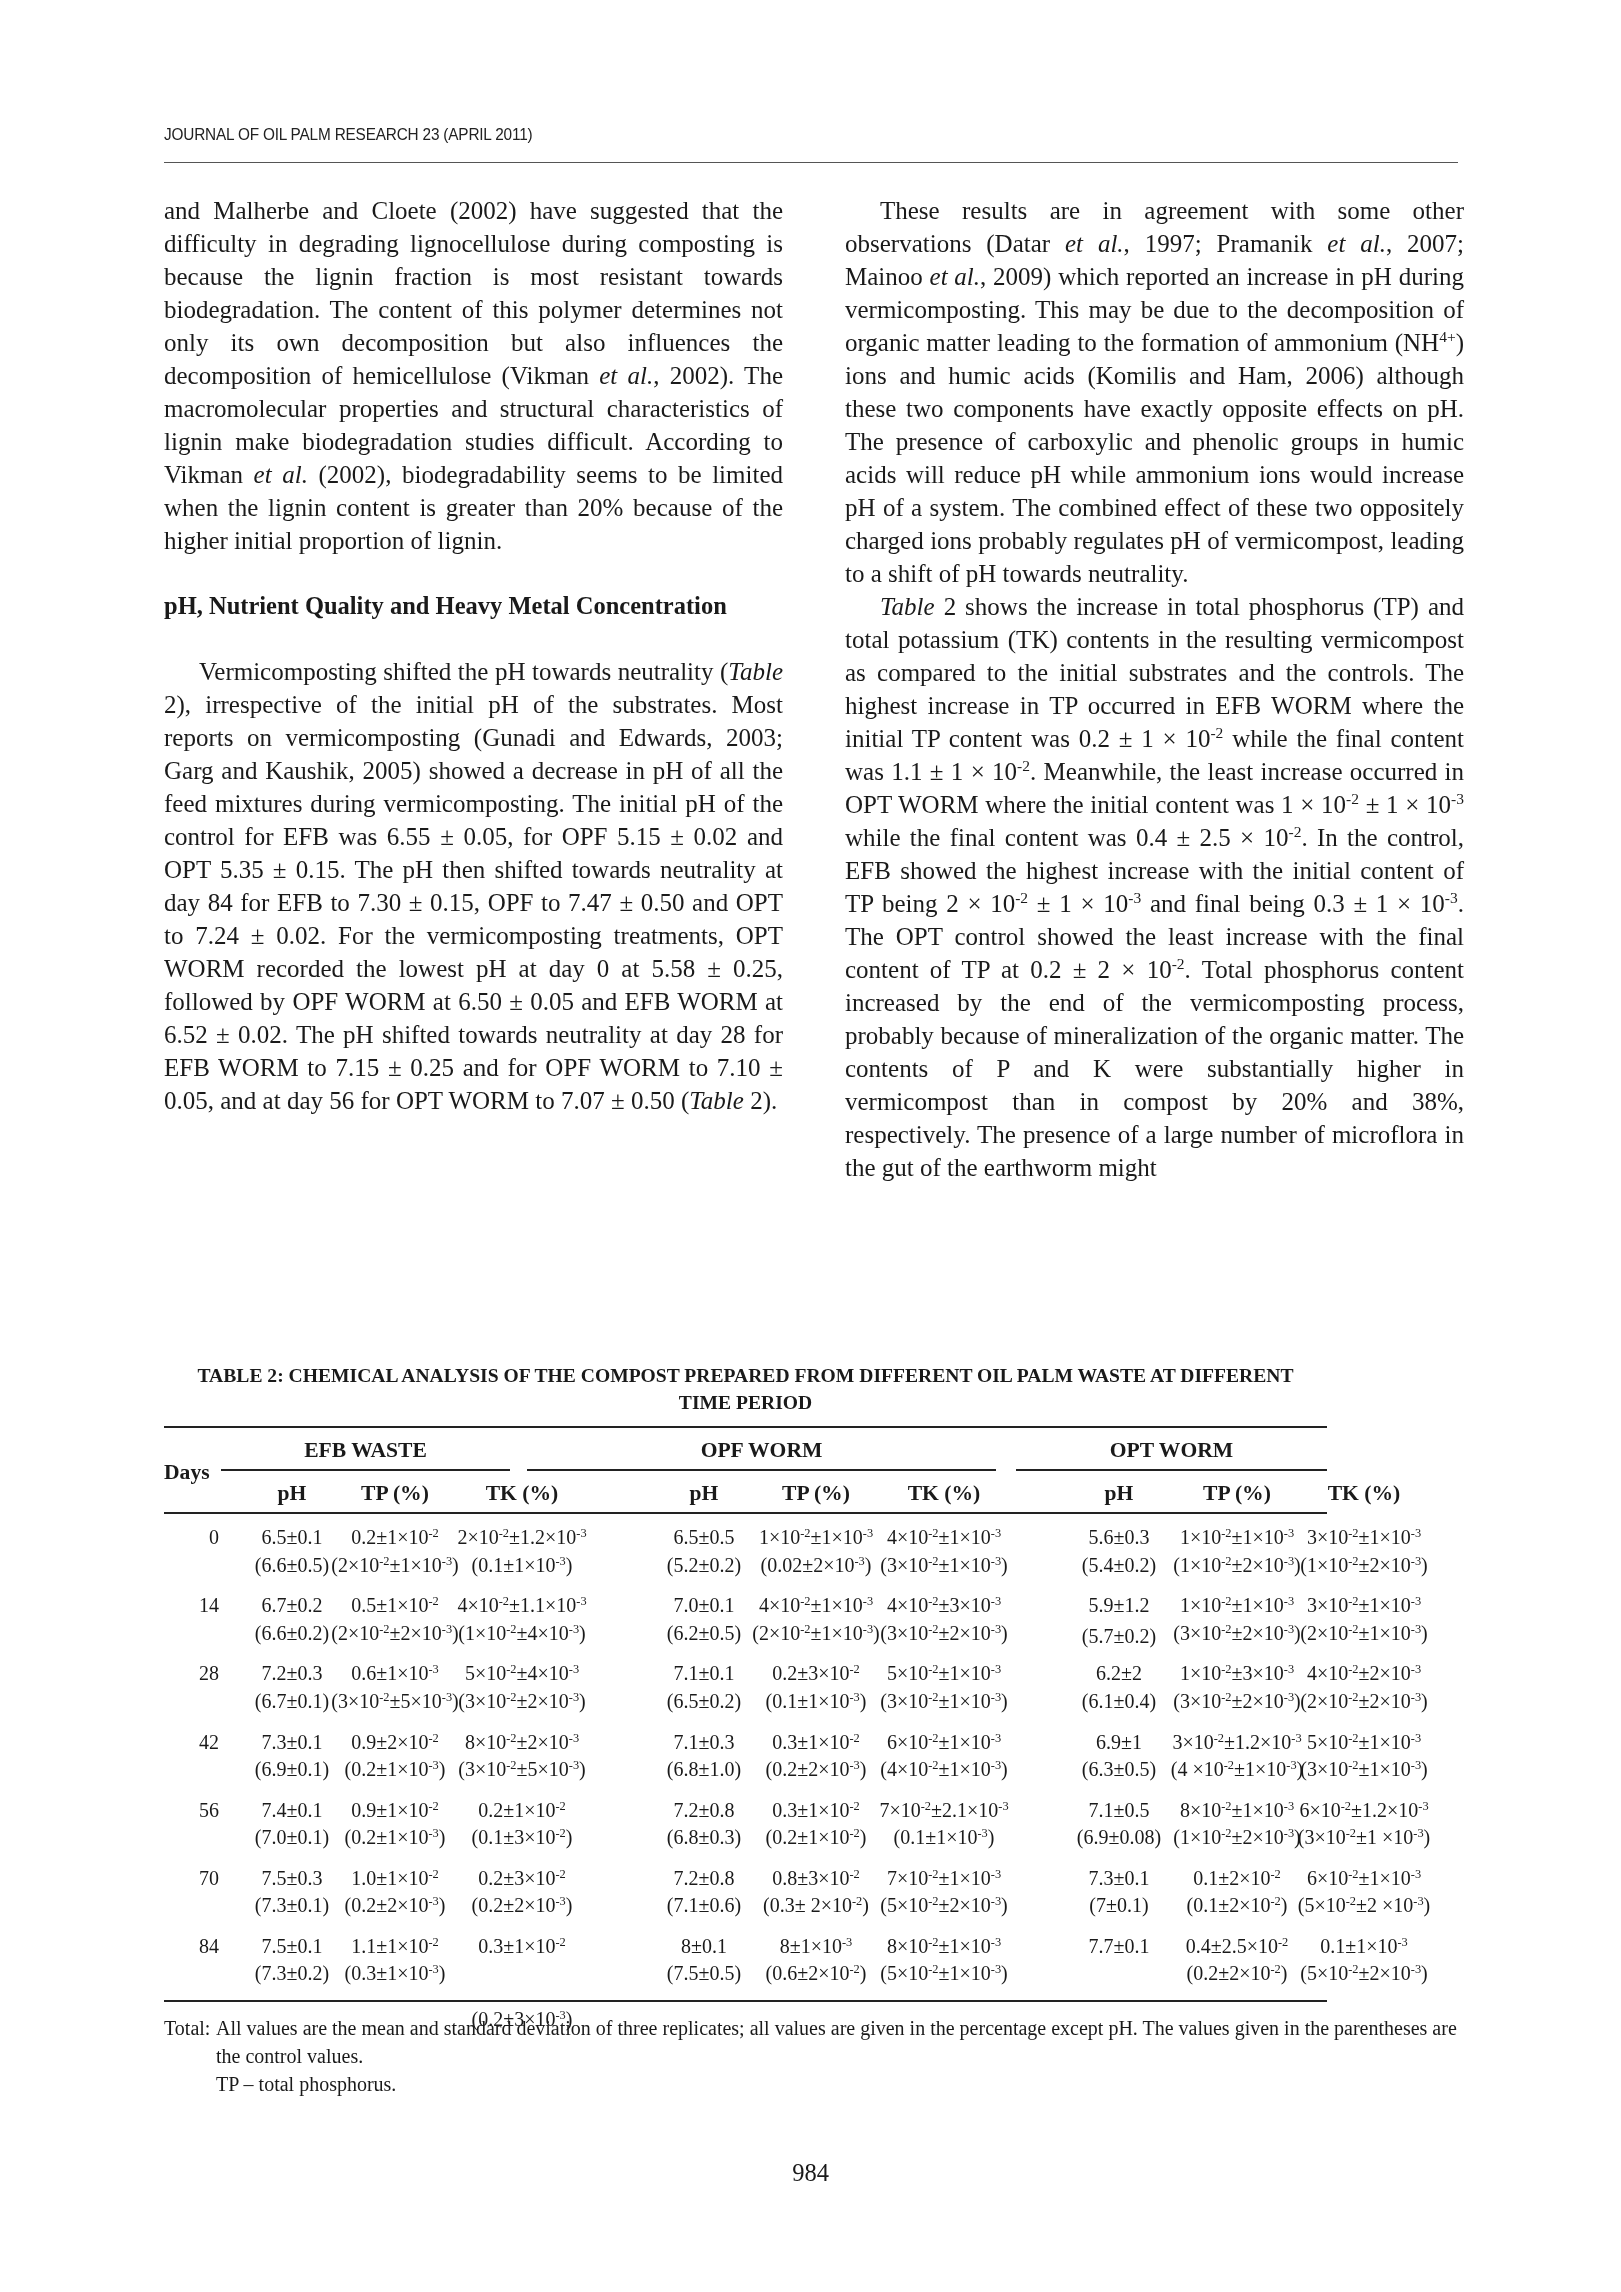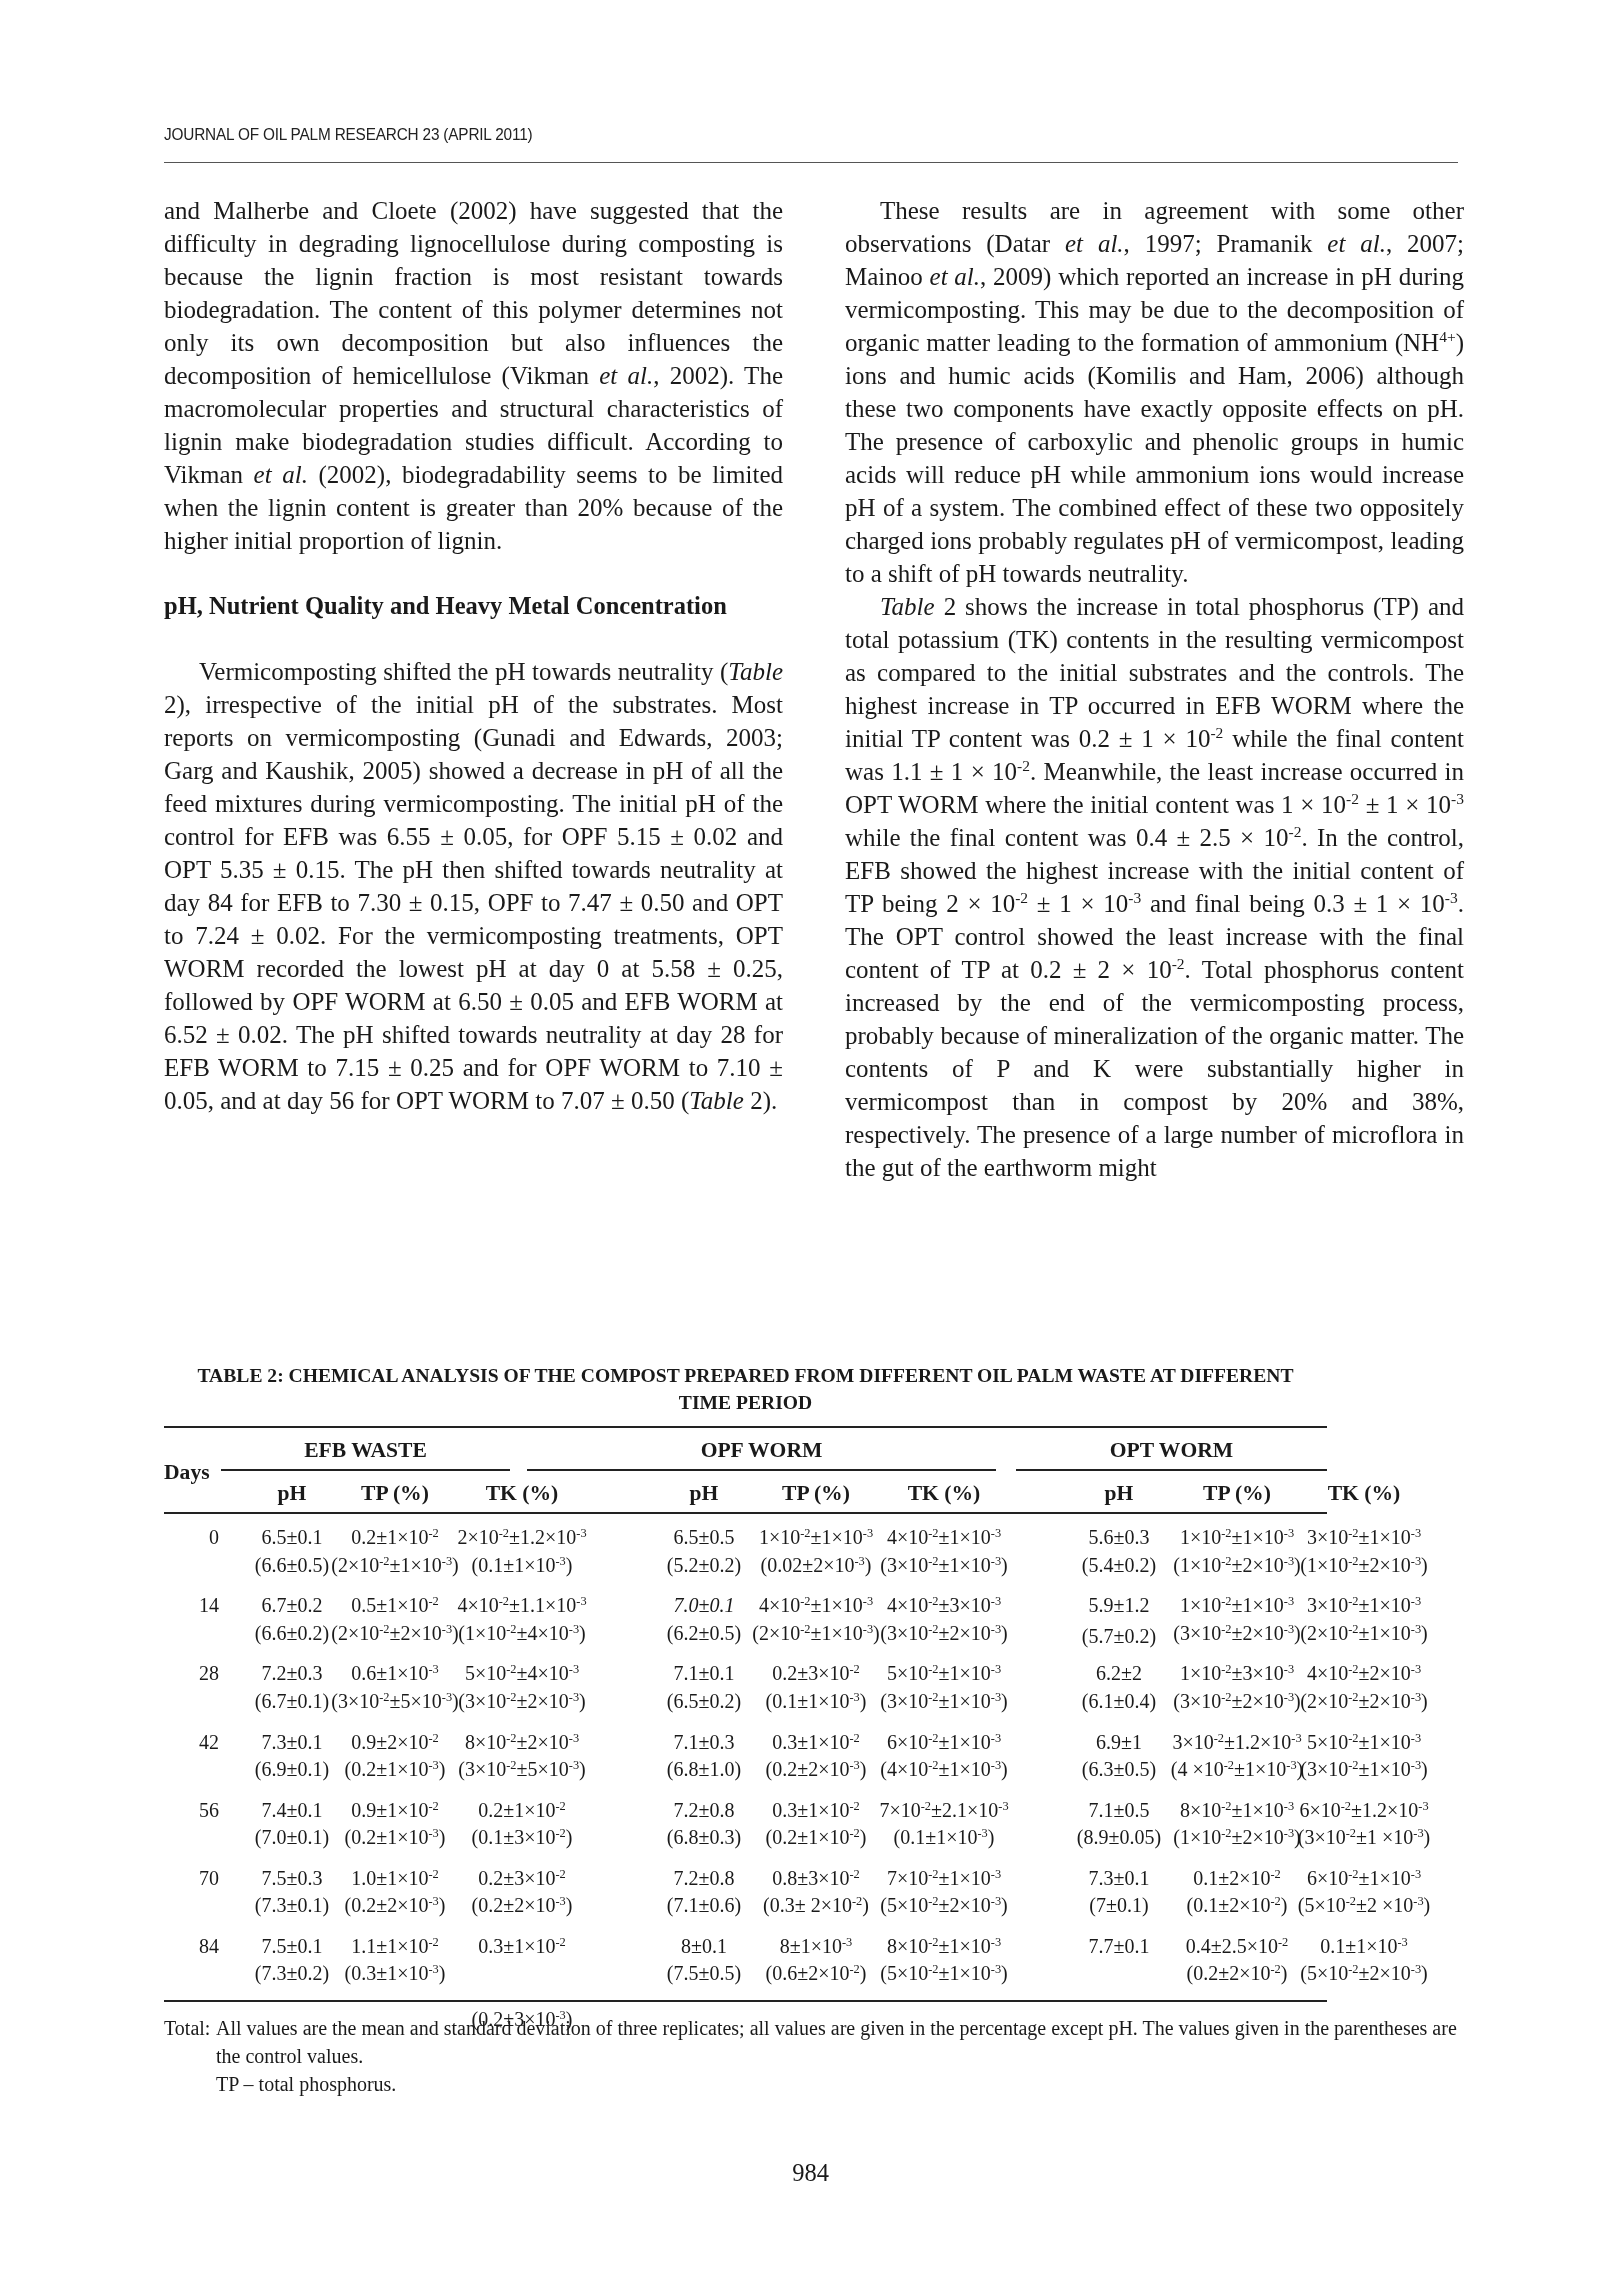--- a/index.html
+++ b/index.html
@@ -85,21 +85,21 @@
     <div class="cell" style="left: 611px; top: 1550px; width: 186px;">(5.2±0.2)</div>
     <div class="cell" style="left: 723px; top: 1550px; width: 186px;">(0.02±2×10<sup>-3</sup>)</div>
     <div class="cell" style="left: 851px; top: 1550px; width: 186px;">(3×10<sup>-2</sup>±1×10<sup>-3</sup>)</div>
     <div class="cell" style="left: 1026px; top: 1550px; width: 186px;">(5.4±0.2)</div>
     <div class="cell" style="left: 1144px; top: 1550px; width: 186px;">(1×10<sup>-2</sup>±2×10<sup>-3</sup>)</div>
     <div class="cell" style="left: 1271px; top: 1550px; width: 186px;">(1×10<sup>-2</sup>±2×10<sup>-3</sup>)</div>
     <div class="cell" style="left: 164px; top: 1590px; width: 55px; text-align: right;">14</div>
     <div class="cell" style="left: 199px; top: 1590px; width: 186px;">6.7±0.2</div>
     <div class="cell" style="left: 302px; top: 1590px; width: 186px;">0.5±1×10<sup>-2</sup></div>
     <div class="cell" style="left: 429px; top: 1590px; width: 186px;">4×10<sup>-2</sup>±1.1×10<sup>-3</sup></div>
-    <div class="cell" style="left: 611px; top: 1590px; width: 186px; font-style: italic;">7.0±0.1</div>
+    <div class="cell" style="left: 611px; top: 1590px; width: 186px;">7.0±0.1</div>
     <div class="cell" style="left: 723px; top: 1590px; width: 186px;">4×10<sup>-2</sup>±1×10<sup>-3</sup></div>
     <div class="cell" style="left: 851px; top: 1590px; width: 186px;">4×10<sup>-2</sup>±3×10<sup>-3</sup></div>
     <div class="cell" style="left: 1026px; top: 1590px; width: 186px;">5.9±1.2</div>
     <div class="cell" style="left: 1144px; top: 1590px; width: 186px;">1×10<sup>-2</sup>±1×10<sup>-3</sup></div>
     <div class="cell" style="left: 1271px; top: 1590px; width: 186px;">3×10<sup>-2</sup>±1×10<sup>-3</sup></div>
     <div class="cell" style="left: 199px; top: 1618px; width: 186px;">(6.6±0.2)</div>
     <div class="cell" style="left: 302px; top: 1618px; width: 186px;">(2×10<sup>-2</sup>±2×10<sup>-3</sup>)</div>
     <div class="cell" style="left: 429px; top: 1618px; width: 186px;">(1×10<sup>-2</sup>±4×10<sup>-3</sup>)</div>
     <div class="cell" style="left: 611px; top: 1618px; width: 186px;">(6.2±0.5)</div>
     <div class="cell" style="left: 723px; top: 1618px; width: 186px;">(2×10<sup>-2</sup>±1×10<sup>-3</sup>)</div>
@@ -154,21 +154,21 @@
     <div class="cell" style="left: 851px; top: 1795px; width: 186px;">7×10<sup>-2</sup>±2.1×10<sup>-3</sup></div>
     <div class="cell" style="left: 1026px; top: 1795px; width: 186px;">7.1±0.5</div>
     <div class="cell" style="left: 1144px; top: 1795px; width: 186px;">8×10<sup>-2</sup>±1×10<sup>-3</sup></div>
     <div class="cell" style="left: 1271px; top: 1795px; width: 186px;">6×10<sup>-2</sup>±1.2×10<sup>-3</sup></div>
     <div class="cell" style="left: 199px; top: 1822px; width: 186px;">(7.0±0.1)</div>
     <div class="cell" style="left: 302px; top: 1822px; width: 186px;">(0.2±1×10<sup>-3</sup>)</div>
     <div class="cell" style="left: 429px; top: 1822px; width: 186px; text-align: center;">(0.1±3×10<sup>-2</sup>)</div>
     <div class="cell" style="left: 611px; top: 1822px; width: 186px;">(6.8±0.3)</div>
     <div class="cell" style="left: 723px; top: 1822px; width: 186px;">(0.2±1×10<sup>-2</sup>)</div>
     <div class="cell" style="left: 851px; top: 1822px; width: 186px;">(0.1±1×10<sup>-3</sup>)</div>
-    <div class="cell" style="left: 1026px; top: 1822px; width: 186px;">(8.9±0.05)</div>
+    <div class="cell" style="left: 1026px; top: 1822px; width: 186px;">(6.9±0.08)</div>
     <div class="cell" style="left: 1144px; top: 1822px; width: 186px;">(1×10<sup>-2</sup>±2×10<sup>-3</sup>)</div>
     <div class="cell" style="left: 1271px; top: 1822px; width: 186px;">(3×10<sup>-2</sup>±1 ×10<sup>-3</sup>)</div>
     <div class="cell" style="left: 164px; top: 1863px; width: 55px; text-align: right;">70</div>
     <div class="cell" style="left: 199px; top: 1863px; width: 186px;">7.5±0.3</div>
     <div class="cell" style="left: 302px; top: 1863px; width: 186px;">1.0±1×10<sup>-2</sup></div>
     <div class="cell" style="left: 429px; top: 1863px; width: 186px;">0.2±3×10<sup>-2</sup></div>
     <div class="cell" style="left: 611px; top: 1863px; width: 186px;">7.2±0.8</div>
     <div class="cell" style="left: 723px; top: 1863px; width: 186px;">0.8±3×10<sup>-2</sup></div>
     <div class="cell" style="left: 851px; top: 1863px; width: 186px;">7×10<sup>-2</sup>±1×10<sup>-3</sup></div>
     <div class="cell" style="left: 1026px; top: 1863px; width: 186px;">7.3±0.1</div>

